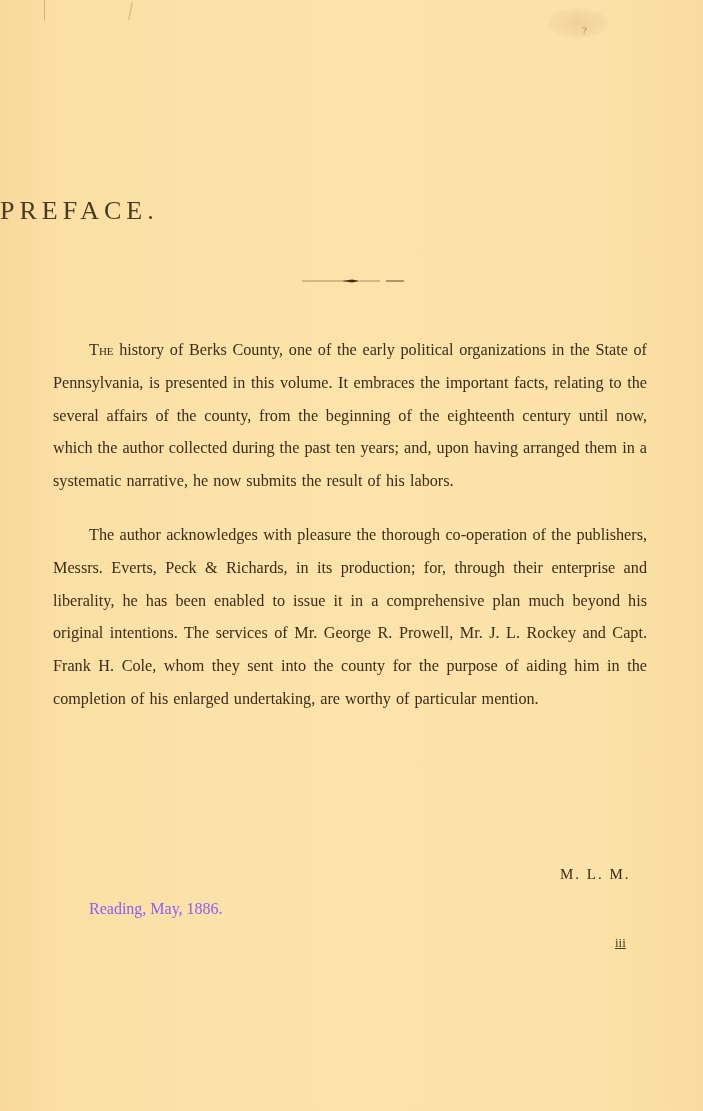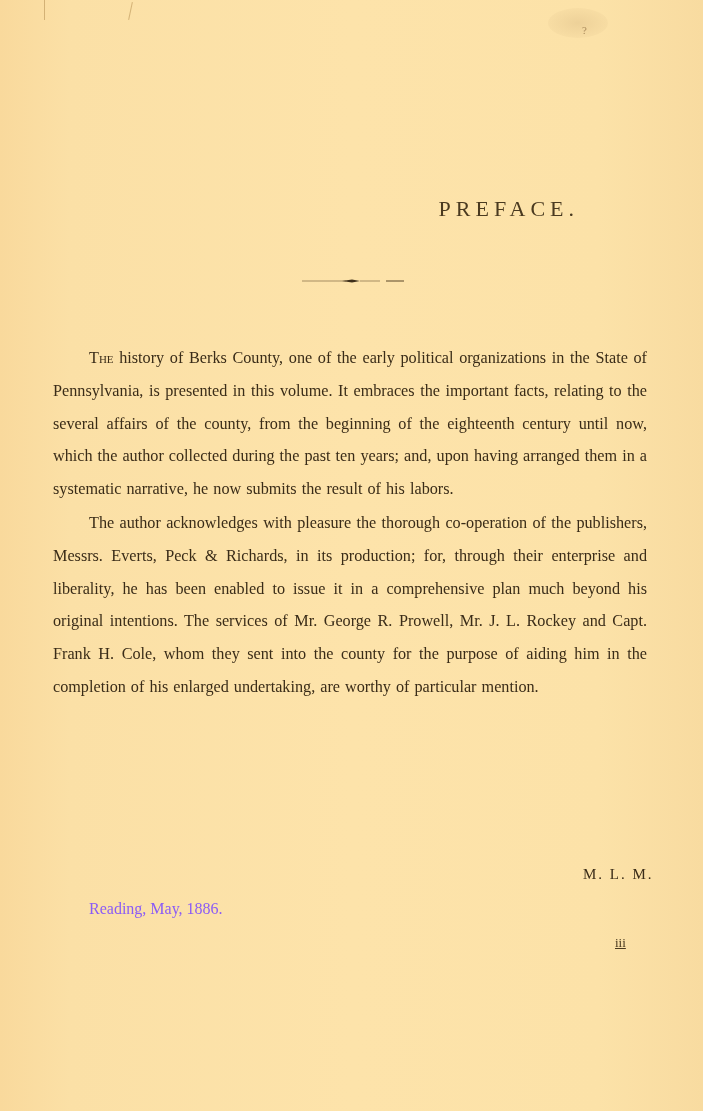--- a/index.html
+++ b/index.html
@@ -39,63 +39,62 @@
       right: 116px;
       top: 24px;
       font-size: 11px;
       color: #a8895a;
     }
     .title {
       position: absolute;
       top: 196px;
       left: 0;
       width: 579px;
-      text-align: right;
-      font-size: 22px;
+      text-align: left;
+      font-size: 26px;
       letter-spacing: 5px;
       font-weight: normal;
       color: #4a3a20;
       margin: 0;
     }
     .ornament {
       position: absolute;
       top: 279px;
       left: 302px;
       width: 102px;
       height: 4px;
     }
     .body-text {
       position: absolute;
       left: 53px;
       width: 594px;
-      top: 342px;
+      top: 334px;
       font-size: 16.2px;
       line-height: 32.8px;
       text-align: justify;
       color: #3a2c18;
       word-spacing: 1px;
     }
     .body-text p {
       margin: 0 0 0 0;
       text-indent: 36px;
     }
     .body-text p + p {
-      margin-top: 1px;
+      margin-top: 21px;
     }
     .sc {
       font-variant: small-caps;
     }
     .signature {
       position: absolute;
       top: 866px;
       left: 560px;
       font-size: 15px;
       letter-spacing: 2px;
       color: #3a2c18;
-      margin-left: 23px;
     }
     .dateline {
       position: absolute;
       top: 900px;
       left: 89px;
       font-size: 16px;
       color: #8b5cf6;
     }
     .page-number {
       position: absolute;

